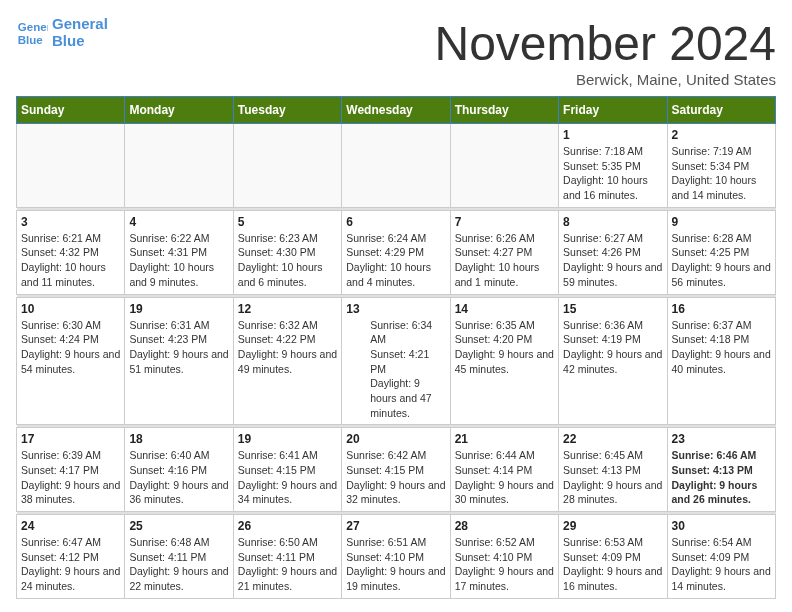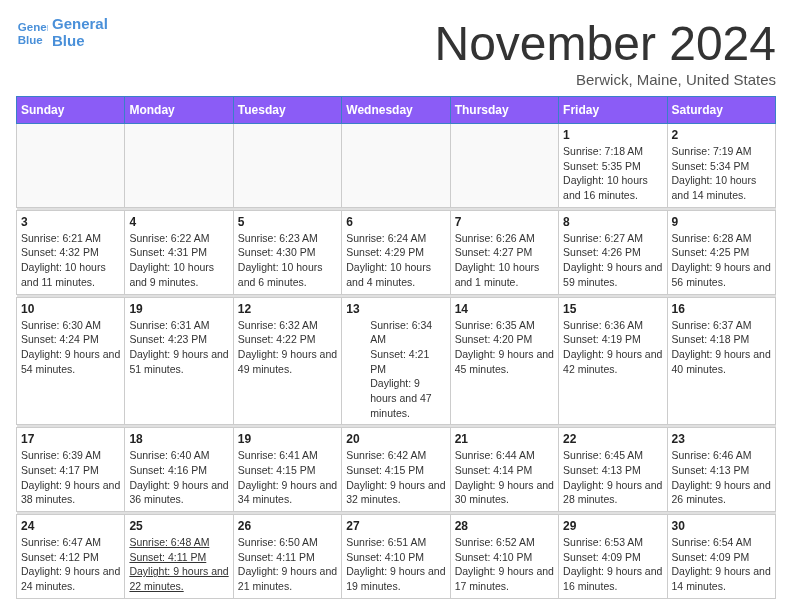--- a/index.html
+++ b/index.html
@@ -36,21 +36,21 @@
     .location {
       font-size: 15px;
       color: #555;
     }
     .calendar {
       width: 100%;
       border-collapse: collapse;
       font-size: 11px;
     }
     .calendar th {
-      background: #8b5cf6;
+      background: #4d7c0f;
       color: #fff;
       padding: 6px 4px;
       text-align: left;
       font-size: 12px;
       border: 1px solid #3a7fc8;
     }
     .calendar td {
       border: 1px solid #ccc;
       vertical-align: top;
       padding: 4px;
@@ -259,38 +259,38 @@
 Daylight: 9 hours and 30 minutes.</div>
         </td>
         <td>
           <span class="day-number">22</span>
           <div class="day-info" style="white-space: pre-line;">Sunrise: 6:45 AM
 Sunset: 4:13 PM
 Daylight: 9 hours and 28 minutes.</div>
         </td>
         <td>
           <span class="day-number">23</span>
-          <div class="day-info" style="white-space: pre-line;">Sunrise: 6:46 AM
+          <div class="day-info" style="white-space: pre-line; font-weight: bold;">Sunrise: 6:46 AM
 Sunset: 4:13 PM
 Daylight: 9 hours and 26 minutes.</div>
         </td>
       </tr>
       <tr>
         <td colspan="7" style="height: 3px; background: rgb(224, 224, 224); padding: 0px; border: none;"></td>
       </tr>
       <tr>
         <td>
           <span class="day-number">24</span>
           <div class="day-info" style="white-space: pre-line;">Sunrise: 6:47 AM
 Sunset: 4:12 PM
 Daylight: 9 hours and 24 minutes.</div>
         </td>
         <td>
           <span class="day-number">25</span>
-          <div class="day-info" style="white-space: pre-line; text-decoration: underline;">Sunrise: 6:48 AM
+          <div class="day-info" style="white-space: pre-line;">Sunrise: 6:48 AM
 Sunset: 4:11 PM
 Daylight: 9 hours and 22 minutes.</div>
         </td>
         <td>
           <span class="day-number">26</span>
           <div class="day-info" style="white-space: pre-line;">Sunrise: 6:50 AM
 Sunset: 4:11 PM
 Daylight: 9 hours and 21 minutes.</div>
         </td>
         <td>

